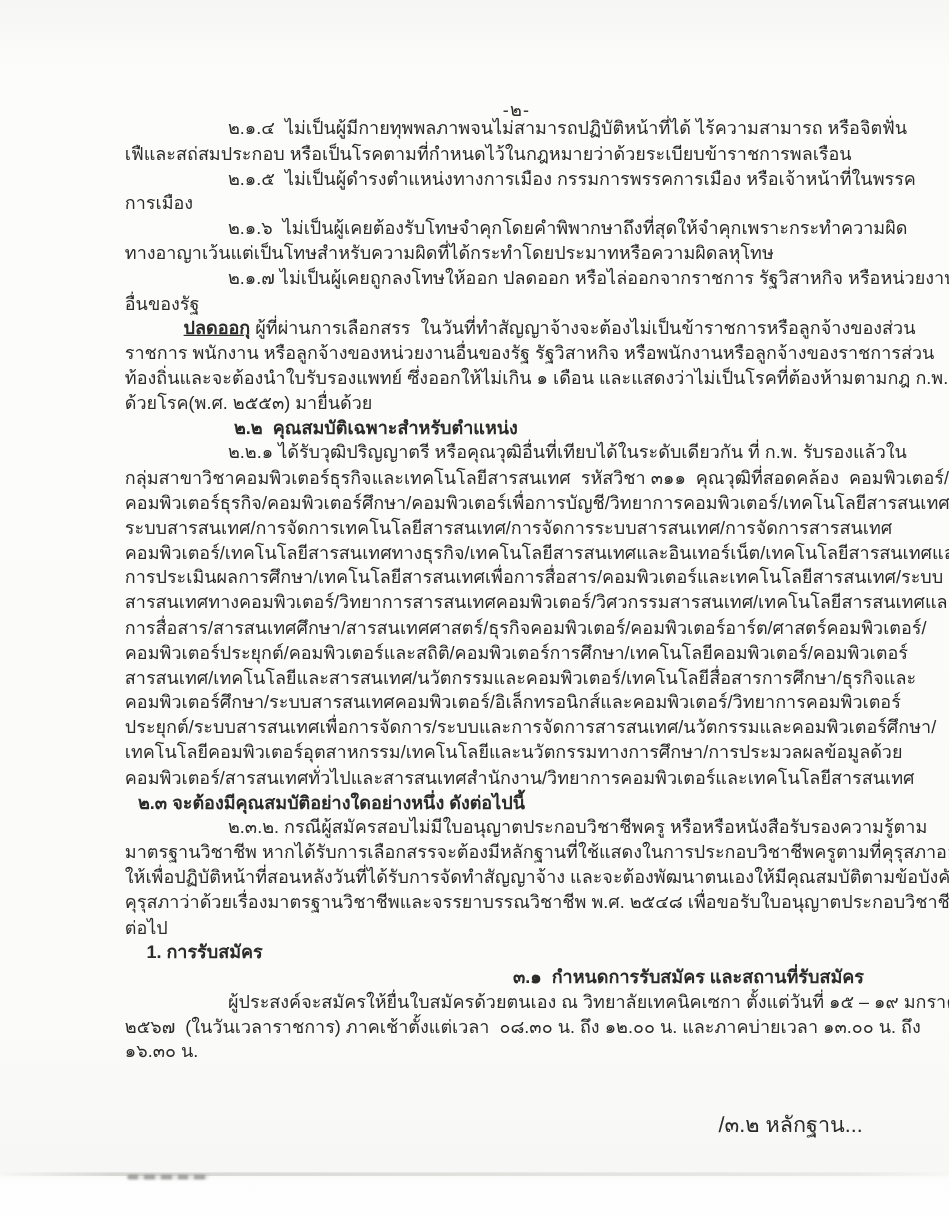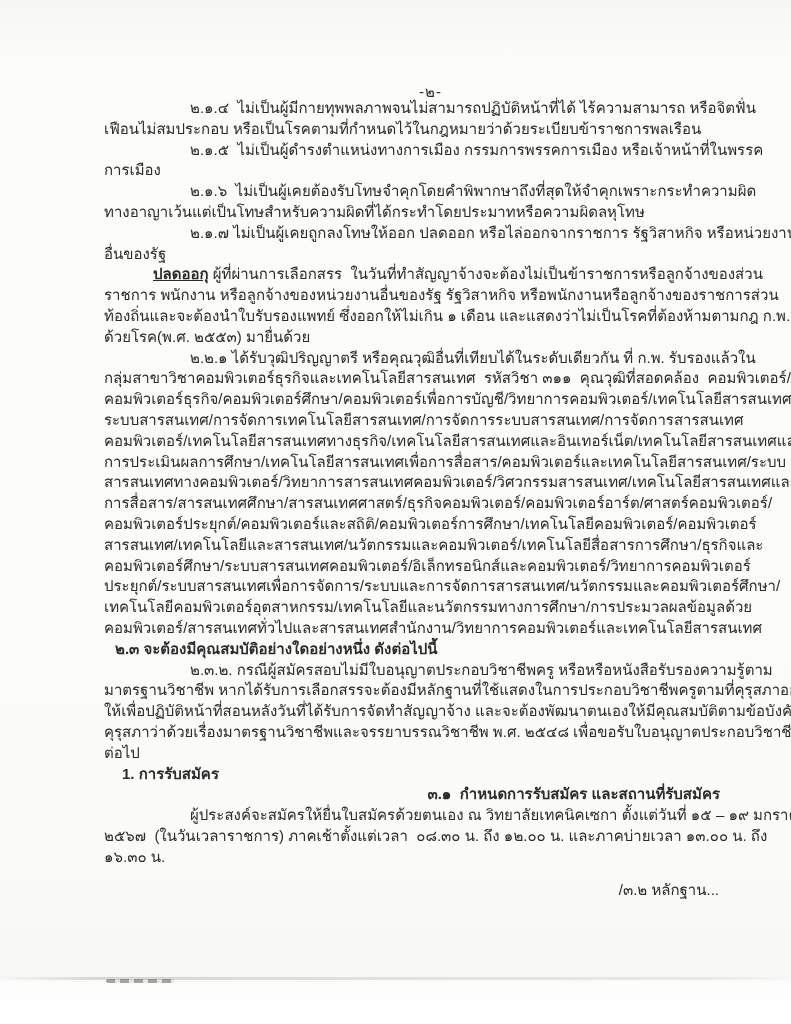--- a/index.html
+++ b/index.html
@@ -42,23 +42,23 @@
     font-weight: bold;
     text-decoration: underline;
   }
   .heading { font-weight: bold; white-space: pre; margin: 0; }
   .h-2-2 { margin-left: 91px; }
   .h-2-3 { margin-left: 11px; }
   .h-3   { margin-left: 18px; }
   .h-3-1 { margin-left: 56px; text-align: right; }
   .footer-note {
     position: absolute;
-    top: 878px;
+    top: 922px;
     right: 72px;
-    font-size: 15px;
+    font-size: 18px;
   }
   
   .paper-edge {
     position: absolute;
     top: 977px; left: 0;
     width: 100%; height: 3px;
     background: linear-gradient(90deg, rgba(180,180,176,0.0) 0%, rgba(175,175,170,0.45) 12%, rgba(185,185,180,0.35) 55%, rgba(190,190,186,0.25) 90%, rgba(190,190,186,0) 100%);
     filter: blur(0.6px);
   }
   .smudge {
@@ -78,33 +78,34 @@
 </head>
 <body>
 
 <div class="page">
   <div class="top-tint"></div>
 
   <div class="page-number">-๒-</div>
 
   <div class="content">
     <p class="clause">๒.๑.๔  ไม่เป็นผู้มีกายทุพพลภาพจนไม่สามารถปฏิบัติหน้าที่ได้ ไร้ความสามารถ หรือจิตฟั่น
-เฟือนไม่สมประกอบ หรือเป็นโรคตามที่กำหนดไว้ในกฎหมายว่าด้วยระเบียบข้าราชการพลเรือน</p>
+เฟืและสถ่สมประกอบ หรือเป็นโรคตามที่กำหนดไว้ในกฎหมายว่าด้วยระเบียบข้าราชการพลเรือน</p>
     <p class="clause">๒.๑.๕  ไม่เป็นผู้ดำรงตำแหน่งทางการเมือง กรรมการพรรคการเมือง หรือเจ้าหน้าที่ในพรรค
 การเมือง</p>
     <p class="clause">๒.๑.๖  ไม่เป็นผู้เคยต้องรับโทษจำคุกโดยคำพิพากษาถึงที่สุดให้จำคุกเพราะกระทำความผิด
 ทางอาญาเว้นแต่เป็นโทษสำหรับความผิดที่ได้กระทำโดยประมาทหรือความผิดลหุโทษ</p>
     <p class="clause">๒.๑.๗ ไม่เป็นผู้เคยถูกลงโทษให้ออก ปลดออก หรือไล่ออกจากราชการ รัฐวิสาหกิจ หรือหน่วยงาน
 อื่นของรัฐ</p>
 
     <p class="note-para"><span class="note-label">ปลดออกุ</span><span> ผู้ที่ผ่านการเลือกสรร  ในวันที่ทำสัญญาจ้างจะต้องไม่เป็นข้าราชการหรือลูกจ้างของส่วน
 ราชการ พนักงาน หรือลูกจ้างของหน่วยงานอื่นของรัฐ รัฐวิสาหกิจ หรือพนักงานหรือลูกจ้างของราชการส่วน
 ท้องถิ่นและจะต้องนำใบรับรองแพทย์ ซึ่งออกให้ไม่เกิน ๑ เดือน และแสดงว่าไม่เป็นโรคที่ต้องห้ามตามกฎ ก.พ. ว่า
 ด้วยโรค(พ.ศ. ๒๕๕๓) มายื่นด้วย</span></p>
 
+    <p class="heading h-2-2">๒.๒  คุณสมบัติเฉพาะสำหรับตำแหน่ง</p>
     <p class="clause">๒.๒.๑ ได้รับวุฒิปริญญาตรี หรือคุณวุฒิอื่นที่เทียบได้ในระดับเดียวกัน ที่ ก.พ. รับรองแล้วใน
 กลุ่มสาขาวิชาคอมพิวเตอร์ธุรกิจและเทคโนโลยีสารสนเทศ  รหัสวิชา ๓๑๑  คุณวุฒิที่สอดคล้อง  คอมพิวเตอร์/
 คอมพิวเตอร์ธุรกิจ/คอมพิวเตอร์ศึกษา/คอมพิวเตอร์เพื่อการบัญชี/วิทยาการคอมพิวเตอร์/เทคโนโลยีสารสนเทศ/
 ระบบสารสนเทศ/การจัดการเทคโนโลยีสารสนเทศ/การจัดการระบบสารสนเทศ/การจัดการสารสนเทศ
 คอมพิวเตอร์/เทคโนโลยีสารสนเทศทางธุรกิจ/เทคโนโลยีสารสนเทศและอินเทอร์เน็ต/เทคโนโลยีสารสนเทศและ
 การประเมินผลการศึกษา/เทคโนโลยีสารสนเทศเพื่อการสื่อสาร/คอมพิวเตอร์และเทคโนโลยีสารสนเทศ/ระบบ
 สารสนเทศทางคอมพิวเตอร์/วิทยาการสารสนเทศคอมพิวเตอร์/วิศวกรรมสารสนเทศ/เทคโนโลยีสารสนเทศและ
 การสื่อสาร/สารสนเทศศึกษา/สารสนเทศศาสตร์/ธุรกิจคอมพิวเตอร์/คอมพิวเตอร์อาร์ต/ศาสตร์คอมพิวเตอร์/
 คอมพิวเตอร์ประยุกต์/คอมพิวเตอร์และสถิติ/คอมพิวเตอร์การศึกษา/เทคโนโลยีคอมพิวเตอร์/คอมพิวเตอร์
 สารสนเทศ/เทคโนโลยีและสารสนเทศ/นวัตกรรมและคอมพิวเตอร์/เทคโนโลยีสื่อสารการศึกษา/ธุรกิจและ

